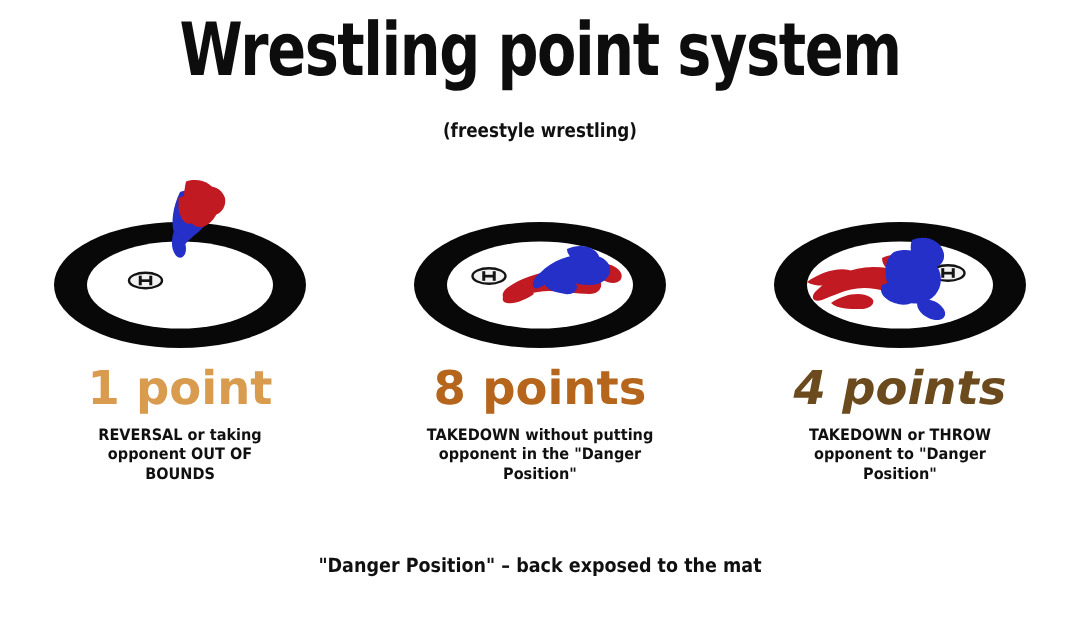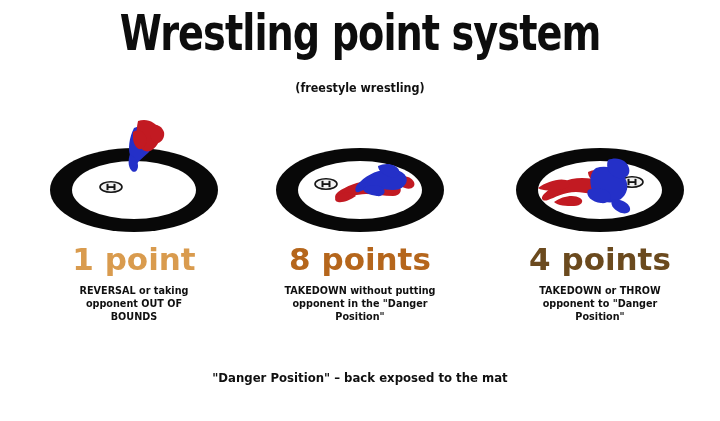--- a/index.html
+++ b/index.html
@@ -55,21 +55,21 @@
     left: 0;
     width: 720px;
     height: 240px;
   }
   .panel {
     position: absolute;
     top: 0;
     width: 240px;
     height: 240px;
   }
-  .panel-1 { left: 14px; padding-left: 15px; }
+  .panel-1 { left: 0px; padding-left: 15px; }
   .panel-2 { left: 240px; }
   .panel-3 { left: 480px; }
 
   
   .mat-stage {
     position: absolute;
     top: 0;
     left: 0;
     width: 240px;
     height: 132px;
@@ -250,21 +250,21 @@
           <path d="M108 52 C117 48 127 52 129 60 C131 67 125 72 118 70
                    C110 68 105 60 108 52 Z" fill="#2430c8"></path>
           <path d="M88 82 C96 78 106 80 110 86 C113 91 108 96 101 95
                    C92 94 85 88 88 82 Z" fill="#2430c8"></path>
           <path d="M112 92 C120 90 128 94 130 100 C131 105 125 107 119 104
                    C113 101 110 96 112 92 Z" fill="#2430c8"></path>
         </g>
       </svg>
     </div>
 
-    <div class="point-label" style="color: rgb(107, 74, 30);">4 points</div>
+    <div class="point-label" style="color: rgb(107, 74, 30); font-style: italic;">4 points</div>
 
     <div class="caption">
       <div>TAKEDOWN or THROW</div>
       <div>opponent to "Danger</div>
       <div>Position"</div>
     </div>
   </div>
 
 </div>
 

